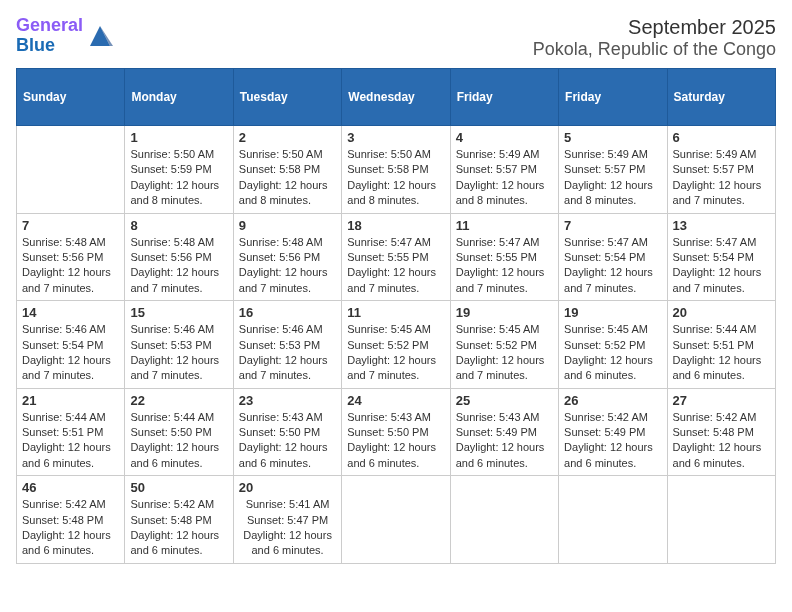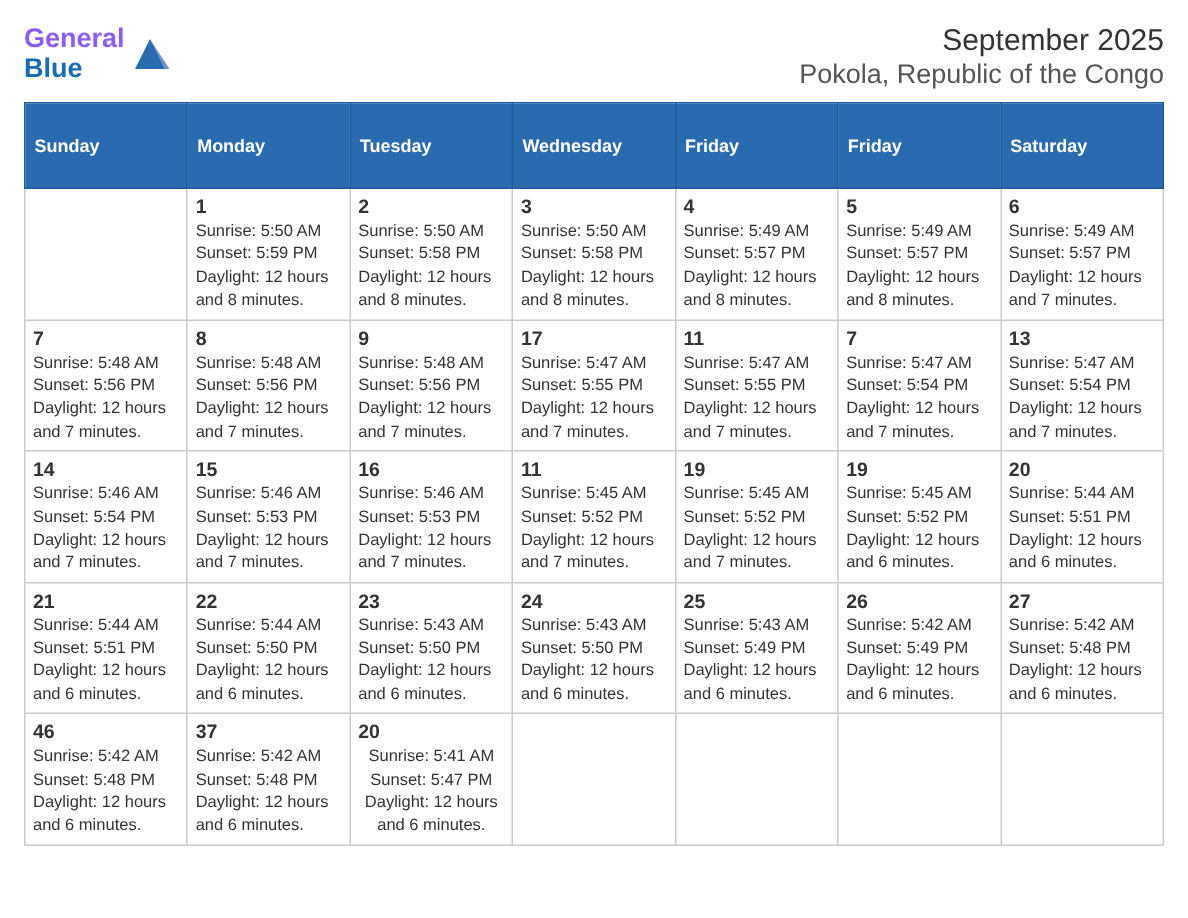--- a/index.html
+++ b/index.html
@@ -197,21 +197,21 @@
 and 7 minutes.</div>
           </td>
           <td>
             <div class="day-number">9</div>
             <div class="day-info" style="white-space: pre-line;">Sunrise: 5:48 AM
 Sunset: 5:56 PM
 Daylight: 12 hours
 and 7 minutes.</div>
           </td>
           <td>
-            <div class="day-number">17</div>
+            <div class="day-number">18</div>
             <div class="day-info" style="white-space: pre-line;">Sunrise: 5:47 AM
 Sunset: 5:55 PM
 Daylight: 12 hours
 and 7 minutes.</div>
           </td>
           <td>
             <div class="day-number">11</div>
             <div class="day-info" style="white-space: pre-line;">Sunrise: 5:47 AM
 Sunset: 5:55 PM
 Daylight: 12 hours
@@ -336,21 +336,21 @@
         </tr>
         <tr class="week-row">
           <td>
             <div class="day-number">46</div>
             <div class="day-info" style="white-space: pre-line;">Sunrise: 5:42 AM
 Sunset: 5:48 PM
 Daylight: 12 hours
 and 6 minutes.</div>
           </td>
           <td>
-            <div class="day-number">37</div>
+            <div class="day-number">50</div>
             <div class="day-info" style="white-space: pre-line;">Sunrise: 5:42 AM
 Sunset: 5:48 PM
 Daylight: 12 hours
 and 6 minutes.</div>
           </td>
           <td>
             <div class="day-number">20</div>
             <div class="day-info" style="white-space: pre-line; text-align: center;">Sunrise: 5:41 AM
 Sunset: 5:47 PM
 Daylight: 12 hours

